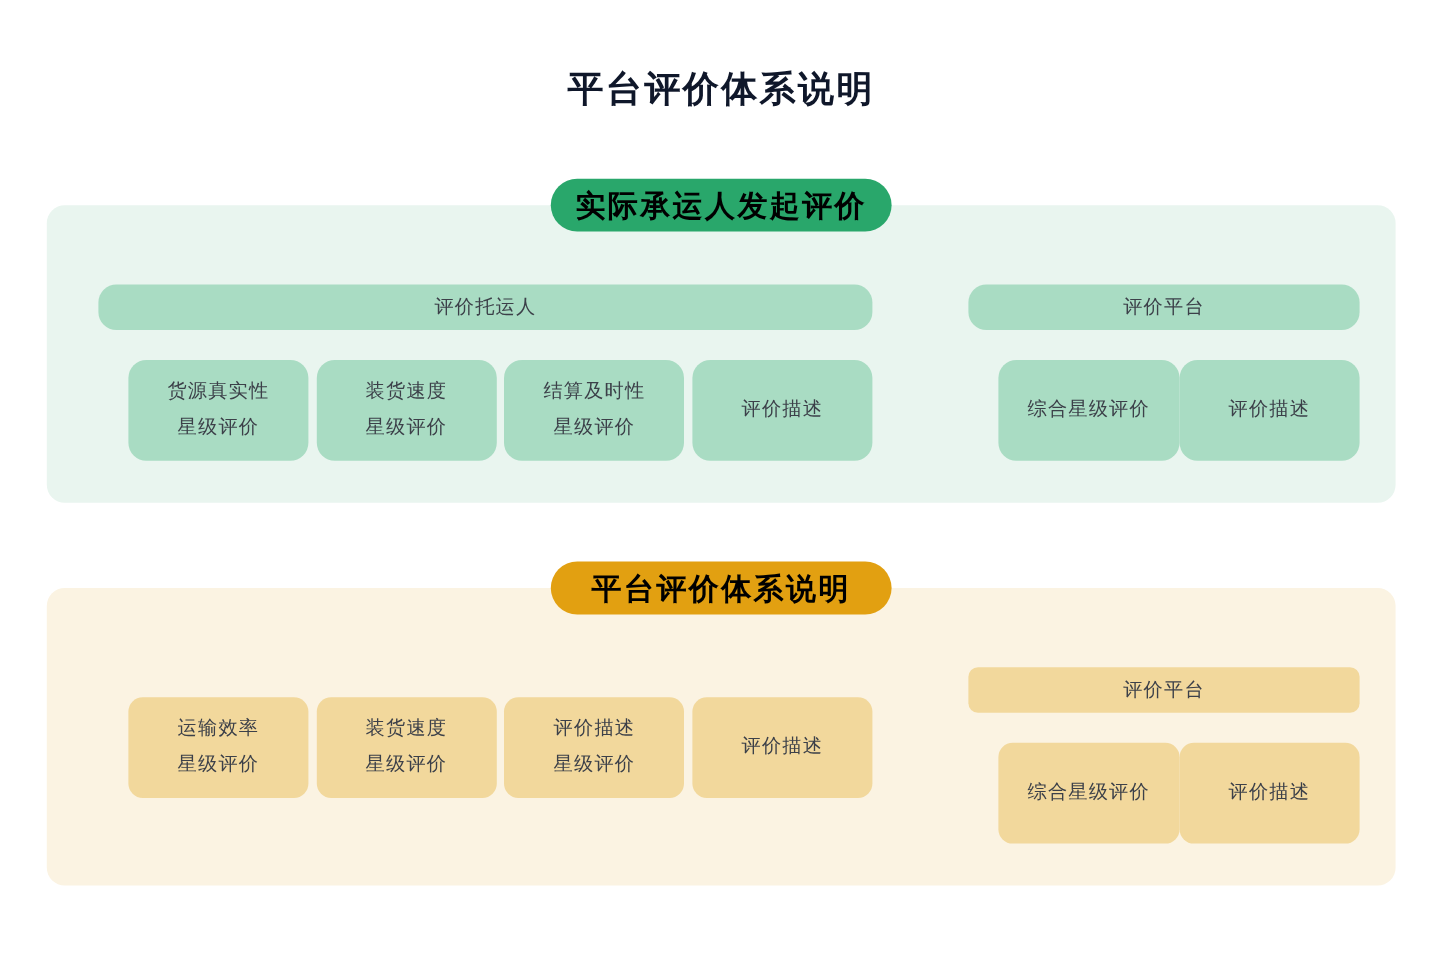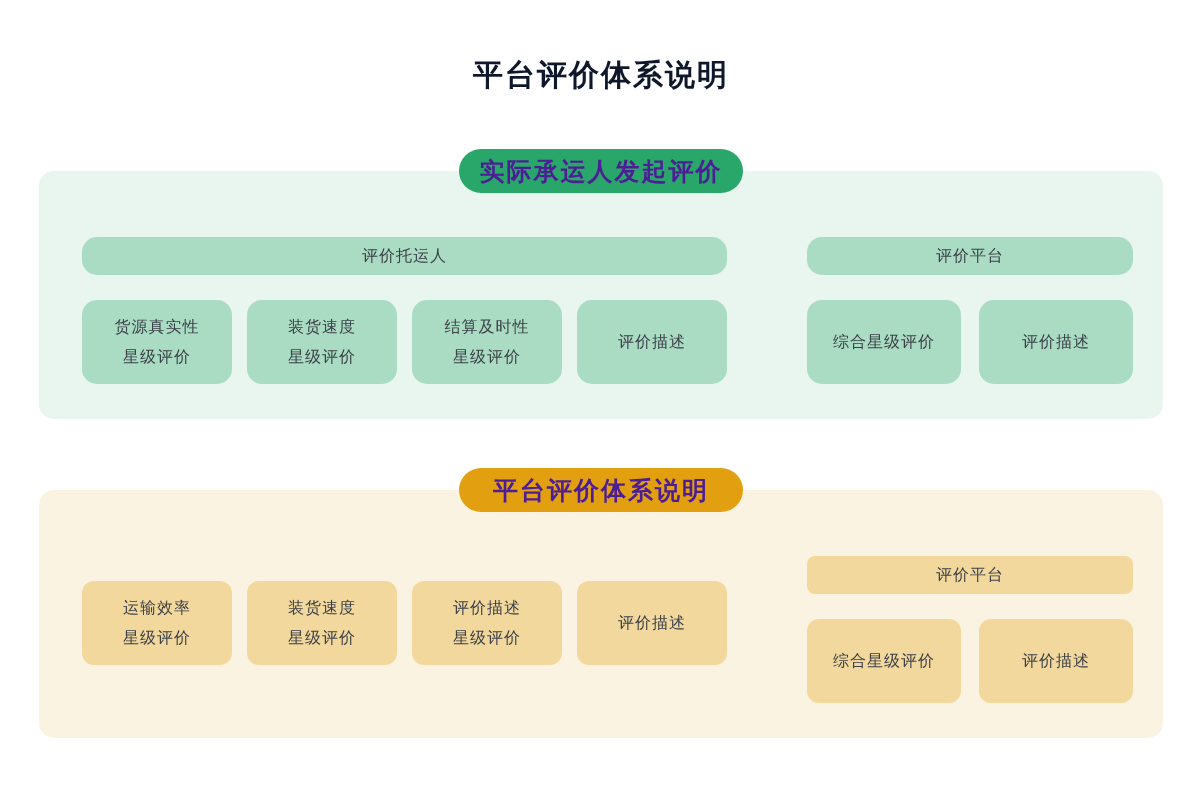--- a/index.html
+++ b/index.html
@@ -37,21 +37,21 @@
     position: absolute;
     top: -22px;
     left: 50%;
     transform: translateX(-50%);
     width: 284px;
     height: 44px;
     border-radius: 22px;
     display: flex;
     align-items: center;
     justify-content: center;
-    color: #4c1d95;
+    color: #000000;
     font-size: 25px;
     font-weight: 700;
     letter-spacing: 2px;
     white-space: nowrap;
   }
   .panel.green  .badge { background: var(--green-badge,  #29a76b); }
   .panel.orange .badge { background: var(--orange-badge, #e2a011); }
   .panel-body {
     display: flex;
     justify-content: space-between;
@@ -66,20 +66,21 @@
     align-items: center;
     justify-content: center;
     font-size: 16px;
     color: #3c4049;
     letter-spacing: 1px;
   }
   .cards {
     margin-top: 25px;
     display: flex;
     justify-content: space-between;
+    margin-left: 25px;
   }
   .card {
     height: 84px;
     border-radius: 12px;
     display: flex;
     flex-direction: column;
     align-items: center;
     justify-content: center;
     font-size: 16px;
     line-height: 30px;

